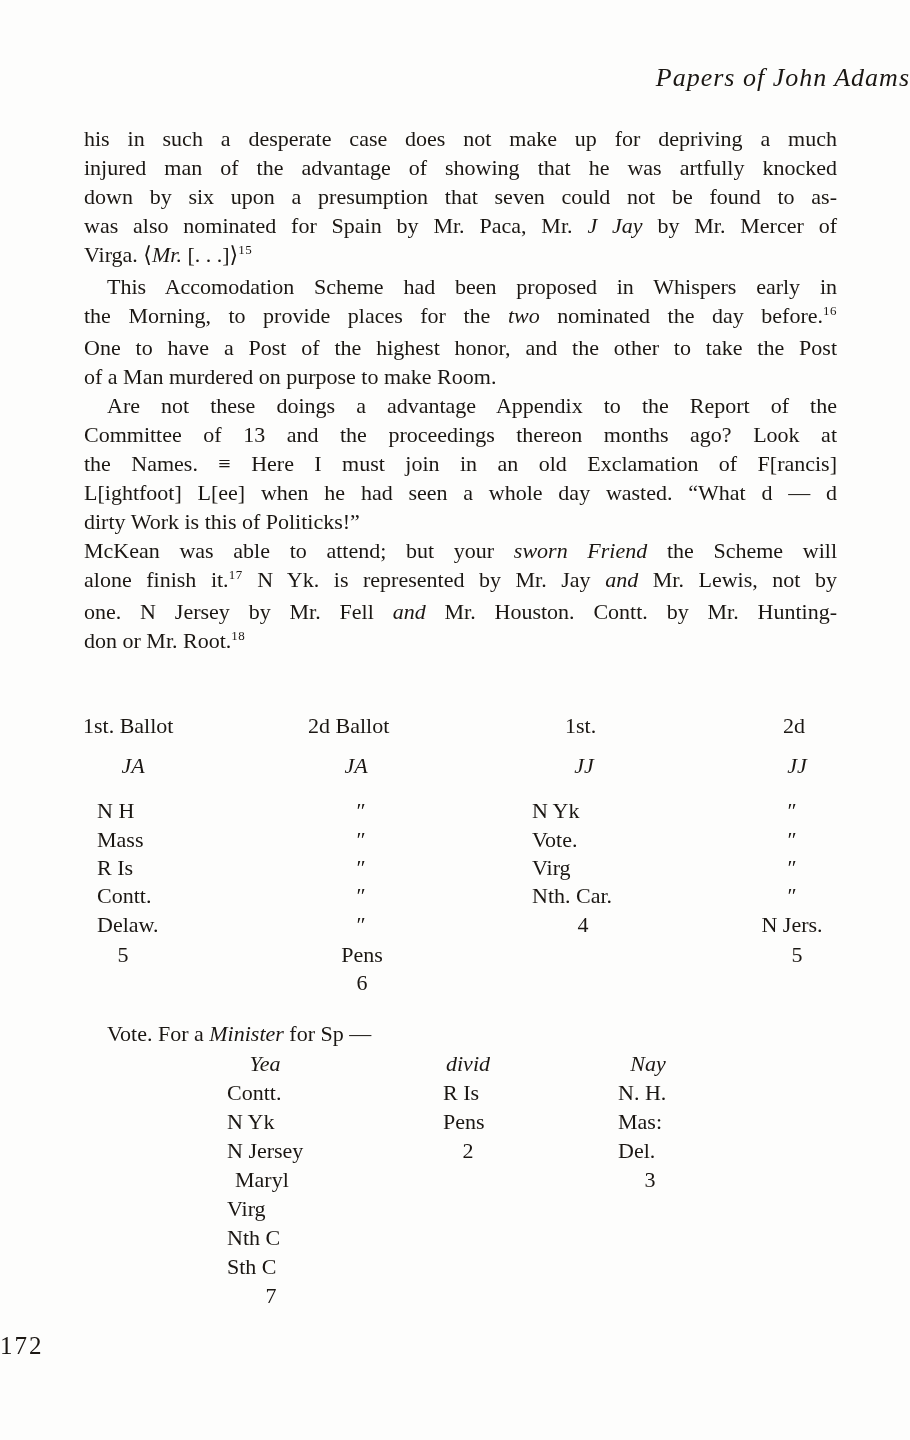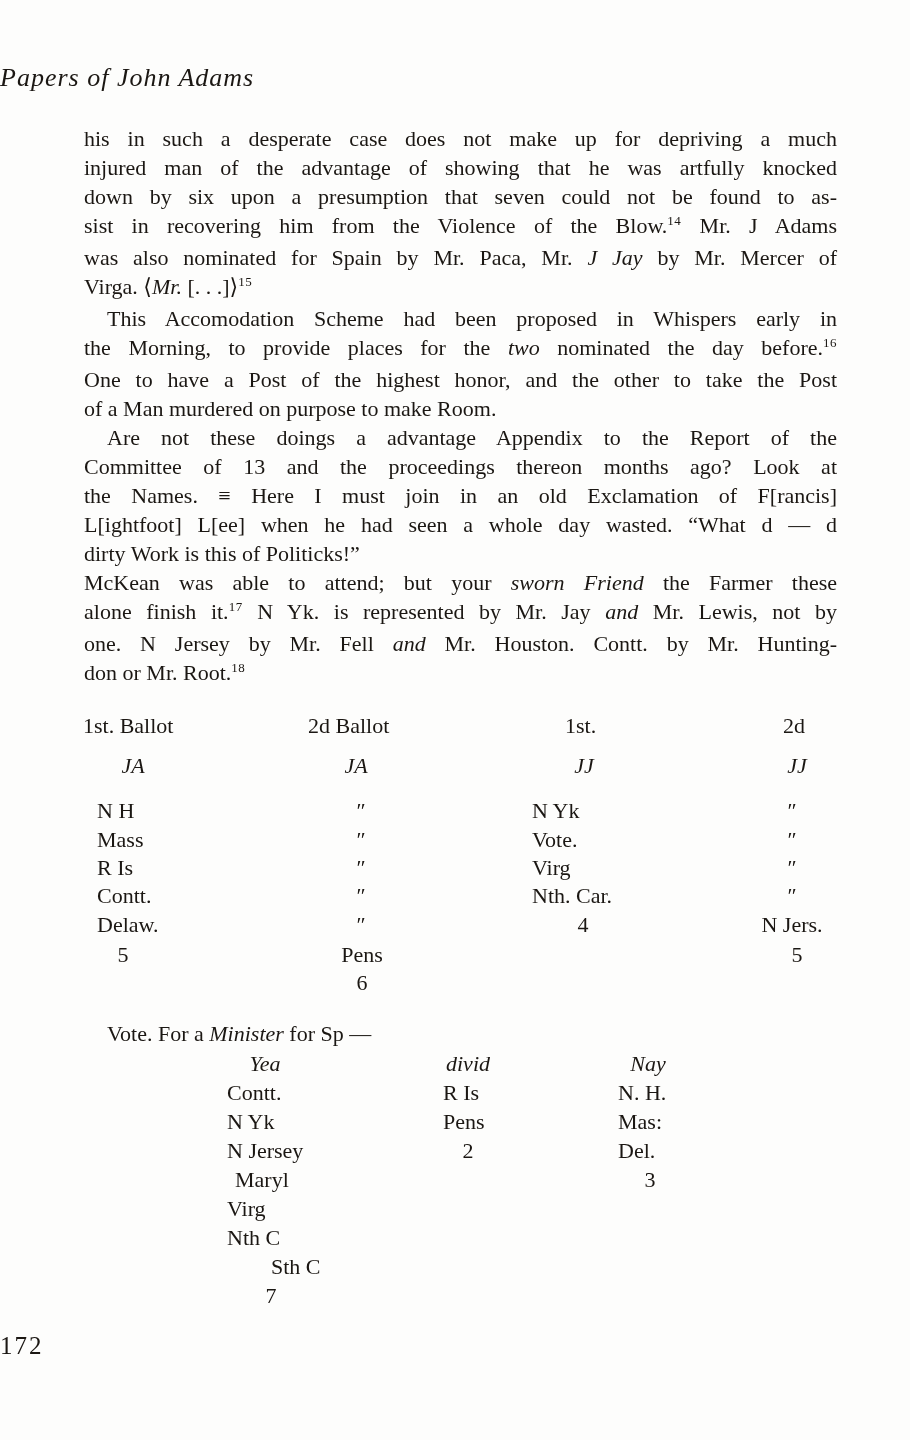--- a/index.html
+++ b/index.html
@@ -7,21 +7,21 @@
   .page{
     position:relative;
     width:910px;height:1440px;
     background:#fdfdfc;
     color:#1b1713;
     font-family:"Liberation Serif","DejaVu Serif",serif;
     overflow:hidden;
   }
   .title{
     position:absolute;top:62px;left:0;width:100%;
-    text-align:left;
+    text-align:right;
     font-style:italic;
     font-size:26px;line-height:32px;
     letter-spacing:1px;
   }
   .text-block{
     position:absolute;left:84px;top:124px;width:753px;
   }
   .line{
     font-size:22px;line-height:29px;
     text-align:justify;
@@ -58,39 +58,38 @@
 <body>
 
 <div class="page">
   <div class="title">Papers of John Adams</div>
 
   <div class="text-block">
       <div>
         <div class="line"><span>his in such a desperate case does not make up for depriving a much</span></div>
         <div class="line"><span>injured man of the advantage of showing that he was artfully knocked</span></div>
         <div class="line"><span>down by six upon a presumption that seven could not be found to as-</span></div>
-        <div class="line"><span>sist in recovering him from the Violence of the Blow.</span><span class="sup">14</span><span> Mr. J Adams</span></div>
         <div class="line"><span>was also nominated for Spain by Mr. Paca, Mr. </span><span class="it">J Jay</span><span> by Mr. Mercer of</span></div>
         <div class="line last"><span>Virga. ⟨</span><span class="it">Mr.</span><span> [. . .]⟩</span><span class="sup">15</span></div>
       </div>
       <div>
         <div class="line ind"><span>This Accomodation Scheme had been proposed in Whispers early in</span></div>
         <div class="line"><span>the Morning, to provide places for the </span><span class="it">two</span><span> nominated the day before.</span><span class="sup">16</span></div>
         <div class="line"><span>One to have a Post of the highest honor, and the other to take the Post</span></div>
         <div class="line last"><span>of a Man murdered on purpose to make Room.</span></div>
       </div>
       <div>
         <div class="line ind"><span>Are not these doings a advantage Appendix to the Report of the</span></div>
         <div class="line"><span>Committee of 13 and the proceedings thereon months ago? Look at</span></div>
         <div class="line"><span>the Names. ≡ Here I must join in an old Exclamation of F[rancis]</span></div>
         <div class="line"><span>L[ightfoot] L[ee] when he had seen a whole day wasted. “What d — d</span></div>
         <div class="line last"><span>dirty Work is this of Politicks!”</span></div>
       </div>
       <div>
-        <div class="line"><span>McKean was able to attend; but your </span><span class="it">sworn Friend</span><span> the Farmer these</span></div>
+        <div class="line"><span>McKean was able to attend; but your </span><span class="it">sworn Friend</span><span> the Scheme will</span></div>
         <div class="line"><span>alone finish it.</span><span class="sup">17</span><span> N Yk. is represented by Mr. Jay </span><span class="it">and</span><span> Mr. Lewis, not by</span></div>
         <div class="line"><span>one. N Jersey by Mr. Fell </span><span class="it">and</span><span> Mr. Houston. Contt. by Mr. Hunting-</span></div>
         <div class="line last"><span>don or Mr. Root.</span><span class="sup">18</span></div>
       </div>
     </div>
 
   <div class="tbl">
       <span class="cell" style="left: 83px; top: 711px;">1st. Ballot</span>
       <span class="cell" style="left: 308px; top: 711px;">2d Ballot</span>
       <span class="cell" style="left: 565px; top: 711px;">1st.</span>
@@ -137,18 +136,18 @@
       <span class="cell" style="left: 227px; top: 1107px;">N Yk</span>
       <span class="cell" style="left: 443px; top: 1107px;">Pens</span>
       <span class="cell" style="left: 618px; top: 1107px;">Mas:</span>
       <span class="cell" style="left: 227px; top: 1136px;">N Jersey</span>
       <span class="cell c" style="left: 468px; top: 1136px;">2</span>
       <span class="cell" style="left: 618px; top: 1136px;">Del.</span>
       <span class="cell" style="left: 235px; top: 1165px;">Maryl</span>
       <span class="cell c" style="left: 650px; top: 1165px;">3</span>
       <span class="cell" style="left: 227px; top: 1194px;">Virg</span>
       <span class="cell" style="left: 227px; top: 1223px;">Nth C</span>
-      <span class="cell" style="left: 227px; top: 1252px; margin-left: 44px;">Sth C</span>
+      <span class="cell" style="left: 227px; top: 1252px;">Sth C</span>
       <span class="cell c" style="left: 271px; top: 1281px;">7</span>
     </div>
 
   <div class="pageno">172</div>
 </div>
 
 </body></html>

